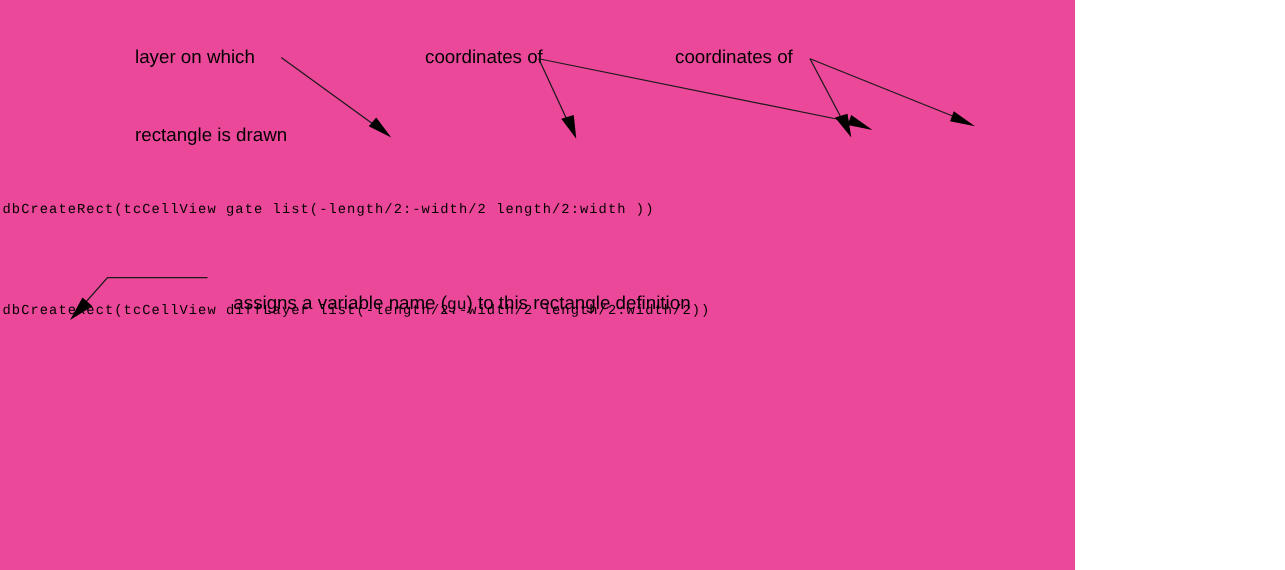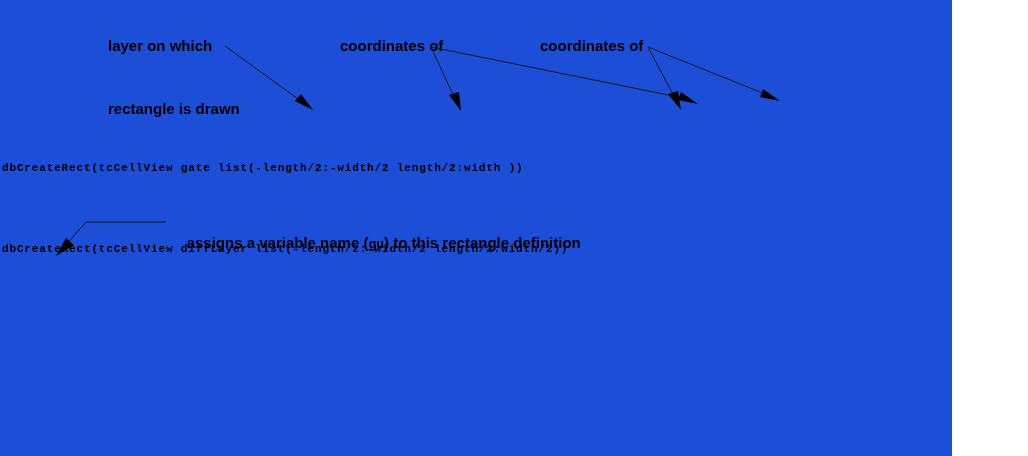--- a/index.html
+++ b/index.html
@@ -7,25 +7,24 @@
     margin: 0;
     padding: 0;
     background: #ffffff;
   }
   body {
     font-family: "Liberation Sans", sans-serif;
     color: #000000;
   }
   #figure {
     position: relative;
-    width: 952px;
+    width: 860px;
     height: 456px;
-    background: #1d4ed8;
+    background: #ec4899;
     overflow: hidden;
-    font-weight: bold;
   }
   
   .callout {
     position: absolute;
     font-family: "Liberation Sans", sans-serif;
     font-size: 15px;
     line-height: 21px;
     color: #000000;
     white-space: pre;
   }

